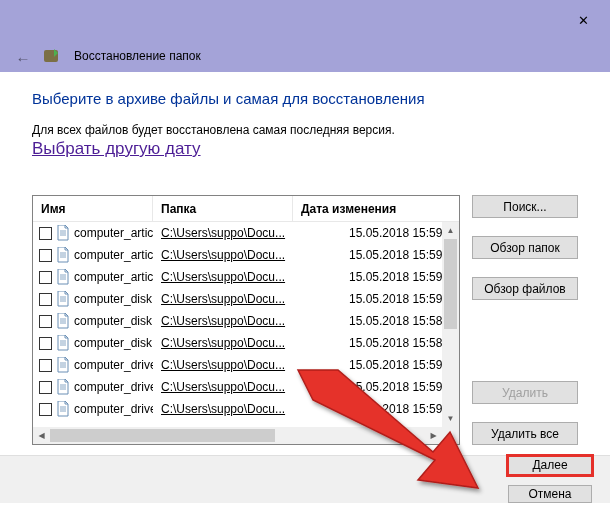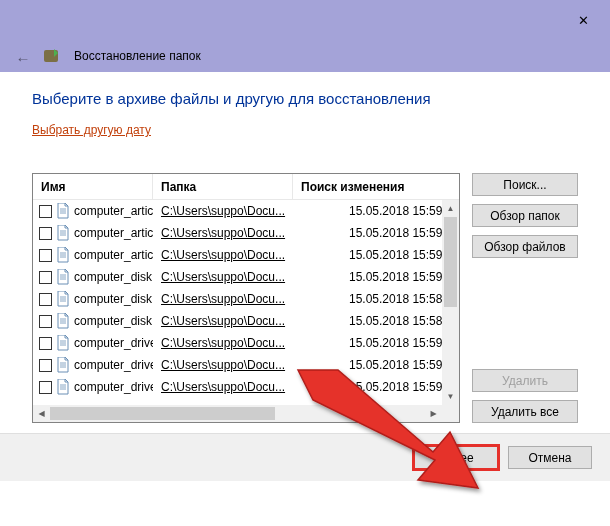--- a/index.html
+++ b/index.html
@@ -9,21 +9,21 @@
     .titlebar .close-btn { width: 45px; height: 30px; display: flex; align-items: center; justify-content: center; font-size: 13px; color: #000; }
 
     .header { height: 32px; background: #a4a3d8; display: flex; align-items: center; padding: 0 14px; gap: 12px; }
     .back-btn { width: 18px; height: 18px; display: flex; align-items: center; justify-content: center; color: rgba(0,0,0,0.5); font-size: 15px; }
     .app-icon { width: 18px; height: 18px; }
     .header-title { font-size: 12px; color: #000; }
 
     .content { padding: 18px 32px 10px 32px; background: #fff; }
     .main-heading { color: #003399; font-size: 15px; font-weight: 400; margin-bottom: 16px; }
     .description { font-size: 12px; color: #000; margin-bottom: 2px; }
-    .link { color: #c2410c; text-decoration: underline; font-size: 12px; cursor: pointer; margin-bottom: 18px; display: inline-block; }
+    .link { color: #4c1d95; text-decoration: underline; font-size: 17px; cursor: pointer; margin-bottom: 18px; display: inline-block; }
 
     .body-row { display: flex; gap: 12px; margin-top: 18px; }
 
     .listbox { flex: 1; border: 1px solid #828282; background: #fff; height: 250px; position: relative; display: flex; flex-direction: column; }
     .list-header { display: flex; background: #fff; border-bottom: 1px solid #e8e8e8; height: 26px; align-items: center; font-size: 12px; color: #000; position: relative; font-weight: bold; }
     .col-name { width: 120px; padding-left: 8px; border-right: 1px solid #e8e8e8; height: 100%; display: flex; align-items: center; }
     .col-folder { width: 140px; padding-left: 8px; border-right: 1px solid #e8e8e8; height: 100%; display: flex; align-items: center; }
     .col-date { flex: 1; padding-left: 8px; height: 100%; display: flex; align-items: center; }
 
     .list-body { flex: 1; overflow: hidden; position: relative; }
@@ -39,26 +39,26 @@
     .vscroll .up, .vscroll .down { height: 17px; display: flex; align-items: center; justify-content: center; font-size: 8px; color: #606060; background: #f0f0f0; }
     .vscroll .thumb { position: absolute; top: 17px; height: 90px; left: 2px; right: 2px; background: #cdcdcd; }
     .vscroll .down { position: absolute; bottom: 0; width: 100%; }
 
     .hscroll { position: absolute; left: 0; right: 17px; bottom: 0; height: 17px; background: #f0f0f0; display: flex; }
     .hscroll .left, .hscroll .right { width: 17px; display:flex; align-items:center; justify-content:center; font-size:8px; color:#606060; }
     .hscroll .track { flex:1; position:relative; }
     .hscroll .thumb { position:absolute; left:0; width:60%; top:2px; bottom:2px; background:#cdcdcd; }
     .corner { position:absolute; right:0; bottom:0; width:17px; height:17px; background:#f0f0f0; }
 
-    .side-buttons { width: 106px; display: flex; flex-direction: column; gap: 8px; }
+    .side-buttons { width: 106px; display: flex; flex-direction: column; gap: 18px; }
     .side-spacer { flex: 1; }
     .btn { height: 23px; background: #e1e1e1; border: 1px solid #adadad; font-size: 12px; color: #000; display: flex; align-items: center; justify-content: center; cursor: pointer; }
     .btn.disabled { color: #a0a0a0; text-align: center; }
 
-    .footer { height: 48px; background: #f0f0f0; border-top: 1px solid #dfdfdf; display: flex; align-items: center; justify-content: flex-end; padding: 0 18px; gap: 10px; }
+    .footer { height: 48px; background: #f0f0f0; border-top: 1px solid #dfdfdf; display: flex; align-items: flex-end; justify-content: flex-end; padding: 0 18px; gap: 10px; flex-direction: column; }
     .footer .btn { width: 84px; }
     .btn.highlight { outline: 3px solid #e5302a; outline-offset: -1px; }
 
     .arrow-annotation { position: absolute; left: 278px; top: 360px; pointer-events: none; z-index: 100; }
   </style>
 </head>
 <body>
 
 <div class="titlebar">
   <div class="close-btn">
@@ -71,29 +71,30 @@
     <span>←</span>
   </div>
   <svg class="app-icon" viewBox="0 0 18 18">
     <rect x="0" y="3" width="14" height="12" rx="2" fill="#7b6f45"></rect>
     <path d="M10 2 l4 4 l-4 4 z" fill="#4caf50"></path>
   </svg>
   <div class="header-title">Восстановление папок</div>
 </div>
 
 <div class="content">
-  <div class="main-heading">Выберите в архиве файлы и другую для восстановления</div>
+  <div class="main-heading">Выберите в архиве файлы и самая для восстановления</div>
+  <div class="description">Для всех файлов будет восстановлена самая последняя версия.</div>
   <a class="link">Выбрать другую дату</a>
 
   <div class="body-row">
     <div class="listbox">
       <div class="list-header">
         <div class="col-name">Имя</div>
         <div class="col-folder">Папка</div>
-        <div class="col-date">Поиск изменения</div>
+        <div class="col-date">Дата изменения</div>
       </div>
       <div class="list-body">
         <div class="list-rows" id="list-rows">
             <div class="list-row">
               <div class="cell-name">
                 <div class="checkbox"></div>
                 <div class="file-icon"><svg viewBox="0 0 14 16">
                     <path d="M2 0 h7 l3 3 v12 h-10 z" fill="#fff" stroke="#6a8fb5" stroke-width="1"></path>
                     <path d="M9 0 v3 h3" fill="none" stroke="#6a8fb5" stroke-width="1"></path>
                     <line x1="4" y1="6" x2="10" y2="6" stroke="#6a8fb5" stroke-width="0.8"></line>

